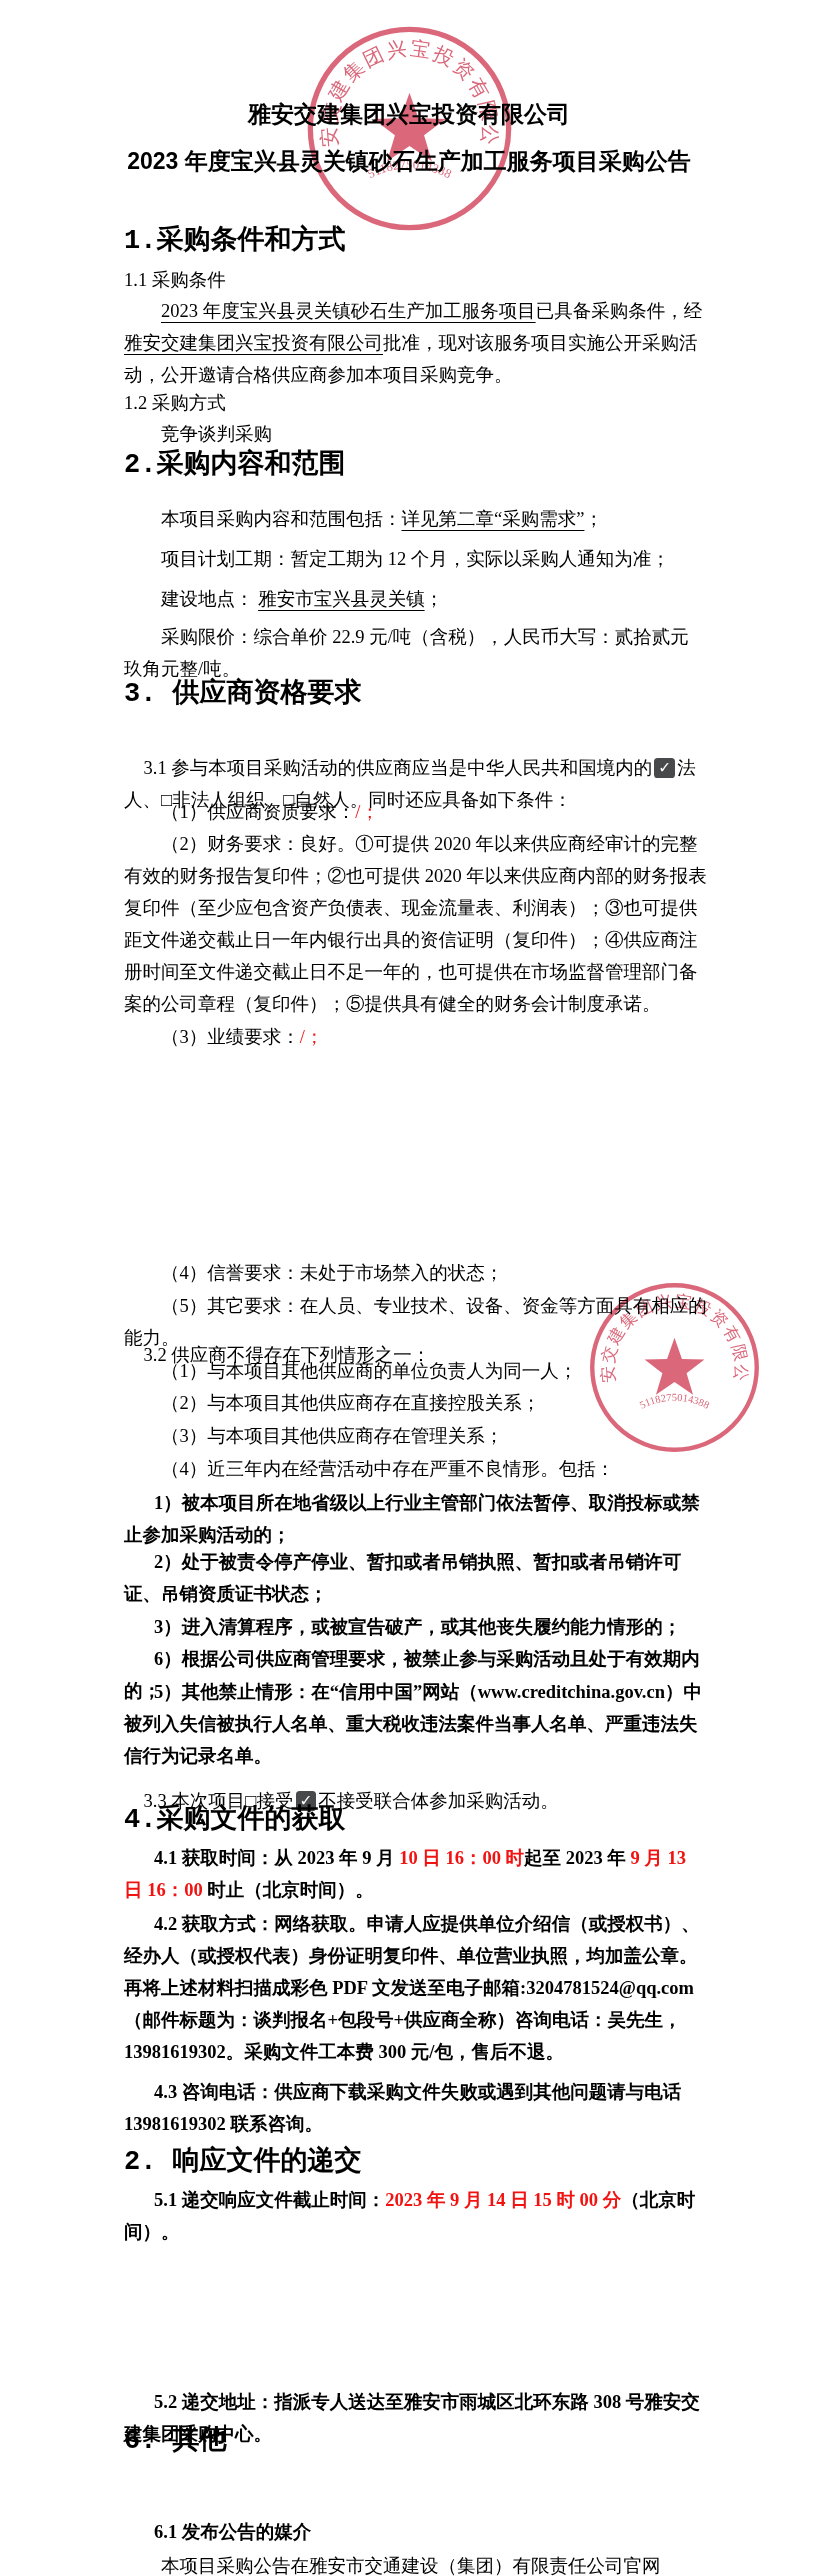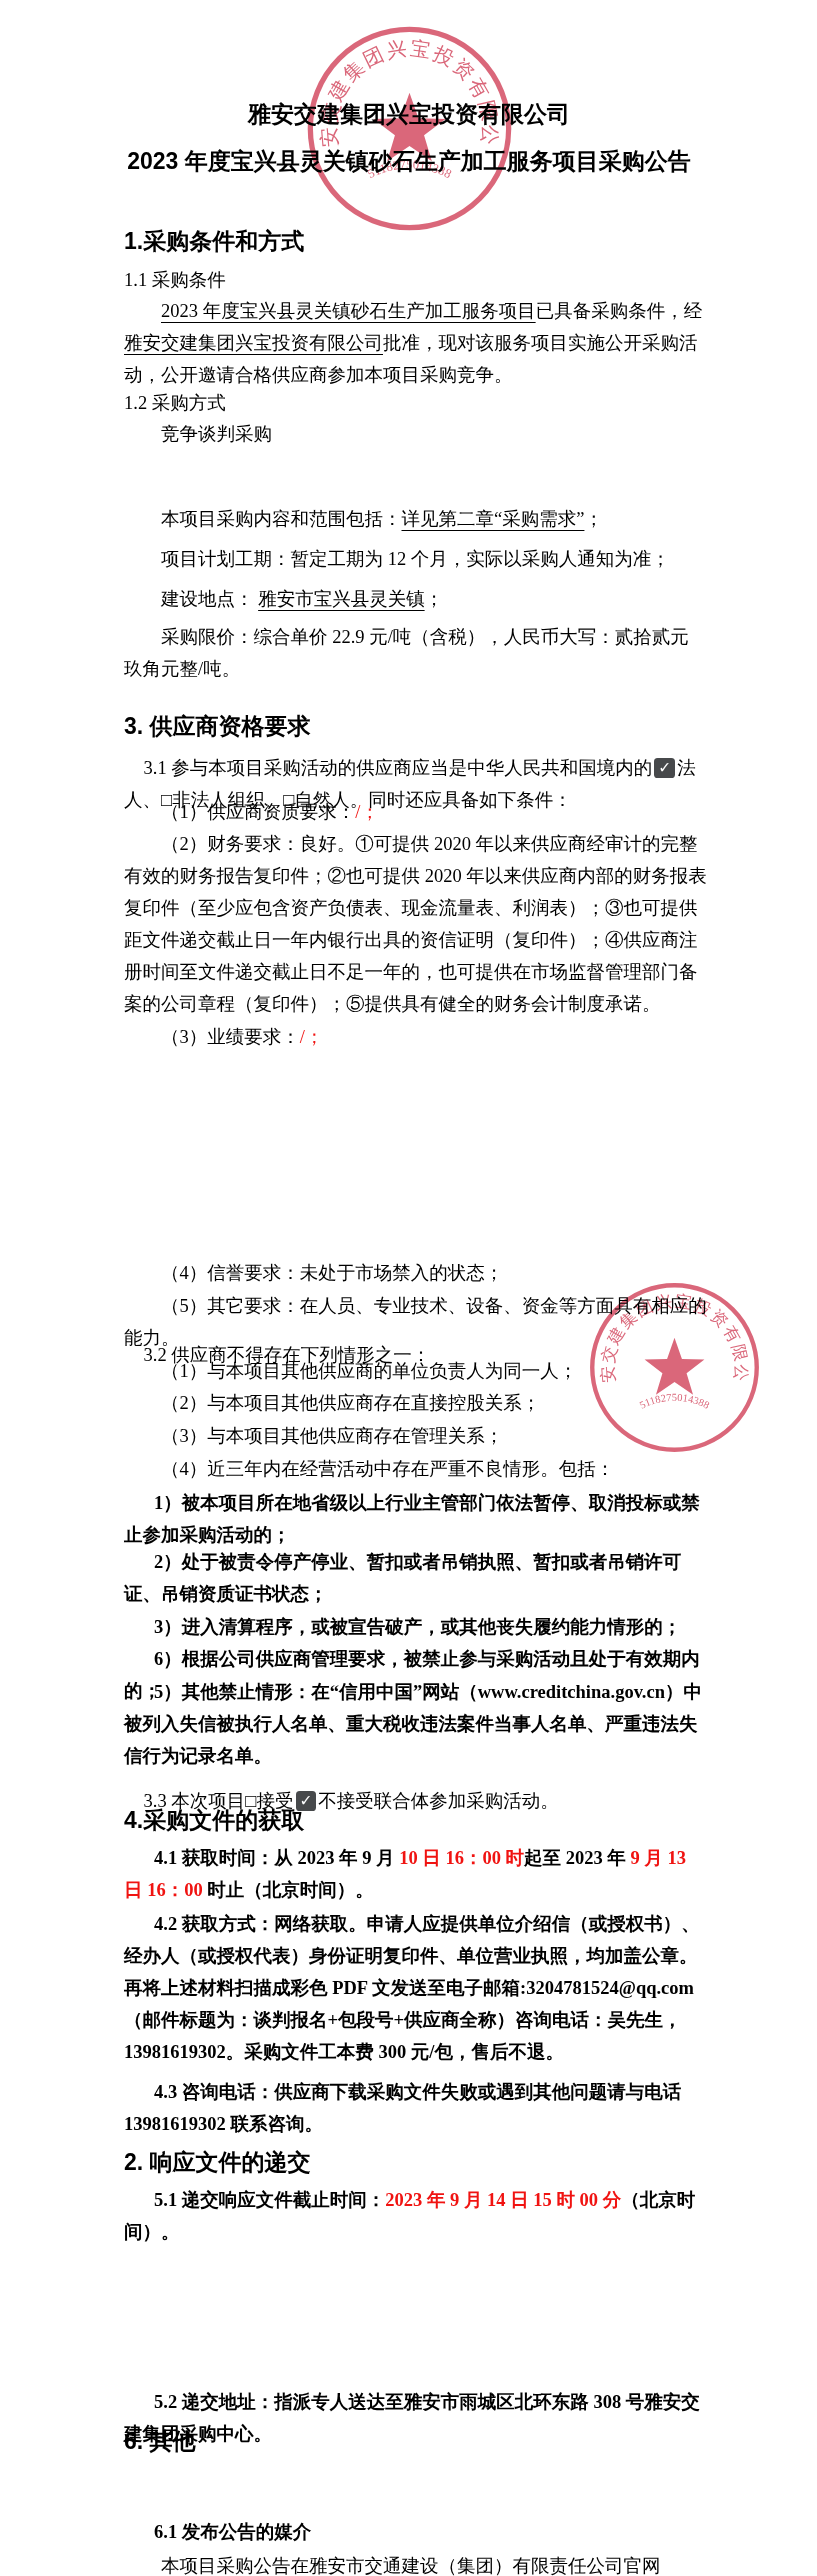--- a/index.html
+++ b/index.html
@@ -1,19 +1,19 @@
 <!DOCTYPE html>
 <html style="font-size:8.2px"><head>
 <meta charset="utf-8">
 <style>
   html,body{margin:0;padding:0;background:#ffffff;}
   #page{position:relative;width:818px;height:3467px;background:#fff;color:#000;
         font-family:"Liberation Serif",serif;overflow:hidden;}
   .t{position:absolute;left:124px;width:583px;font-size:18.5px;line-height:32px;margin:0;}
-  .h{font-weight:bold;font-size:23px;line-height:29px;font-family:Liberation Sans, sans-serif;}
+  .h{font-weight:bold;font-size:27px;line-height:29px;font-family:Liberation Mono, monospace;}
   .ttl{position:absolute;left:0;width:818px;text-align:center;margin:0;font-weight:bold;
        font-size:23px;line-height:31px;font-family:"Liberation Sans",sans-serif;}
   .ind2{text-indent:37px;}
   .ind1{text-indent:19.6px;margin-top:16px;}
   .ind16{text-indent:30px;font-weight:bold;}
   .u{text-decoration:underline;text-decoration-thickness:1.3px;text-underline-offset:5.2px;}
   .r{color:#f01311;}
   .chk{display:inline-block;width:20.6px;height:20.6px;background:#47494b;color:#fff;border-radius:3.6px;
        font-size:15.5px;line-height:20.6px;text-align:center;text-indent:0;vertical-align:1.5px;margin:0 2.1px;
        font-family:"DejaVu Sans",sans-serif;}
@@ -26,26 +26,27 @@
 
   <p class="ttl" style="top:99px">雅安交建集团兴宝投资有限公司</p>
   <p class="ttl" style="top:146px">2023 年度宝兴县灵关镇砂石生产加工服务项目采购公告</p>
 
   <p class="t h" style="top:227px">1.采购条件和方式</p>
   <p class="t" style="top:264px">1.1 采购条件</p>
   <p class="t ind2" style="top:295px"><span class="u">2023 年度宝兴县灵关镇砂石生产加工服务项目</span><span>已具备采购条件，经</span><span class="u">雅安交建集团兴宝投资有限公司</span><span>批准，现对该服务项目实施公开采购活动，公开邀请合格供应商参加本项目采购竞争。</span></p>
   <p class="t" style="top:387px">1.2 采购方式</p>
   <p class="t ind2" style="top:418px">竞争谈判采购</p>
 
+  <p class="t h" style="top:451px">2.采购内容和范围</p>
   <p class="t ind2" style="top:503px"><span>本项目采购内容和范围包括：</span><span class="u">详见第二章“采购需求”</span><span>；</span></p>
   <p class="t ind2" style="top:543px">项目计划工期：暂定工期为 12 个月，实际以采购人通知为准；</p>
   <p class="t ind2" style="top:583px"><span>建设地点： </span><span class="u">雅安市宝兴县灵关镇</span><span>；</span></p>
   <p class="t ind2" style="top:621px">采购限价：综合单价 22.9 元/吨（含税），人民币大写：贰拾贰元玖角元整/吨。</p>
 
-  <p class="t h" style="top:712px">3. 供应商资格要求</p>
+  <p class="t h" style="top:680px">3. 供应商资格要求</p>
   <p class="t ind1" style="top:736px"><span>3.1 参与本项目采购活动的供应商应当是中华人民共和国境内的</span><span class="chk">✓</span><span>法人、□非法人组织、□自然人。同时还应具备如下条件：</span></p>
   <p class="t ind2" style="top:796px"><span>（1）供应商资质要求：</span><span class="r">/；</span></p>
   <p class="t ind2" style="top:828px">（2）财务要求：良好。①可提供 2020 年以来供应商经审计的完整有效的财务报告复印件；②也可提供 2020 年以来供应商内部的财务报表复印件（至少应包含资产负债表、现金流量表、利润表）；③也可提供距文件递交截止日一年内银行出具的资信证明（复印件）；④供应商注册时间至文件递交截止日不足一年的，也可提供在市场监督管理部门备案的公司章程（复印件）；⑤提供具有健全的财务会计制度承诺。</p>
   <p class="t ind2" style="top:1021px"><span>（3）业绩要求：</span><span class="r">/；</span></p>
   <p class="t ind2" style="top:1257px">（4）信誉要求：未处于市场禁入的状态；</p>
   <p class="t ind2" style="top:1290px">（5）其它要求：在人员、专业技术、设备、资金等方面具有相应的能力。</p>
   <p class="t ind1" style="top:1323px">3.2 供应商不得存在下列情形之一：</p>
   <p class="t ind2" style="top:1355px">（1）与本项目其他供应商的单位负责人为同一人；</p>
   <p class="t ind2" style="top:1387px">（2）与本项目其他供应商存在直接控股关系；</p>
   <p class="t ind2" style="top:1420px">（3）与本项目其他供应商存在管理关系；</p>

